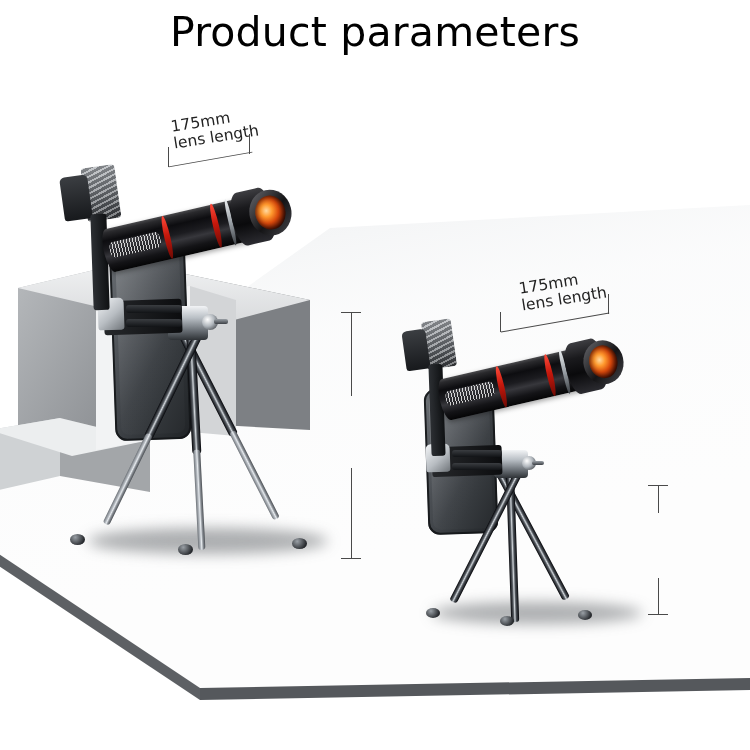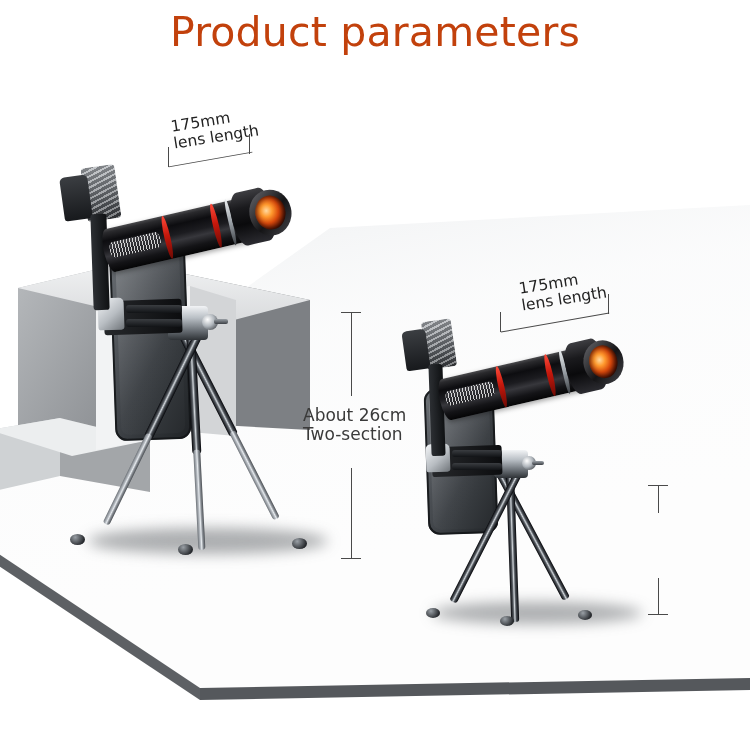--- a/index.html
+++ b/index.html
@@ -18,21 +18,21 @@
 
   
   .title {
     position: absolute;
     top: 8px;
     left: 0;
     width: 750px;
     text-align: center;
     font-size: 41px;
     font-weight: 400;
-    color: #c2410c;
+    color: #000000;
     letter-spacing: 0.2px;
     font-family: "DejaVu Sans", sans-serif;
   }
 
   
   .platform-wrap {
     position: absolute;
     inset: 0;
   }
   .slab-top {
@@ -390,24 +390,20 @@
     <div class="dim-label lens-len" style="left:520px; top:274px; transform:rotate(-9deg);">
       <div>175mm</div>
       <div>lens length</div>
     </div>
     <div class="dim-line" style="left:500px; top:322px; width:110px; height:1px; transform:rotate(-10deg);"></div>
     <div class="tick" style="left:500px; top:312px; width:1px; height:20px;"></div>
     <div class="tick" style="left:608px; top:294px; width:1px; height:20px;"></div>
 
     <div class="tick" style="left:341px; top:312px; width:20px; height:1px;"></div>
     <div class="dim-line" style="left:351px; top:312px; width:1px; height:84px;"></div>
-    <div class="dim-label height" style="left:303px; top:406px;">
-      <div>About 26cm</div>
-      <div>Two-section</div>
-    </div>
     <div class="dim-line" style="left:351px; top:468px; width:1px; height:90px;"></div>
     <div class="tick" style="left:341px; top:558px; width:20px; height:1px;"></div>
 
     <div class="tick" style="left:648px; top:485px; width:20px; height:1px;"></div>
     <div class="dim-line" style="left:658px; top:485px; width:1px; height:28px;"></div>
     <div class="dim-line" style="left:658px; top:578px; width:1px; height:36px;"></div>
     <div class="tick" style="left:648px; top:614px; width:20px; height:1px;"></div>
 
   </div>
 </div>

